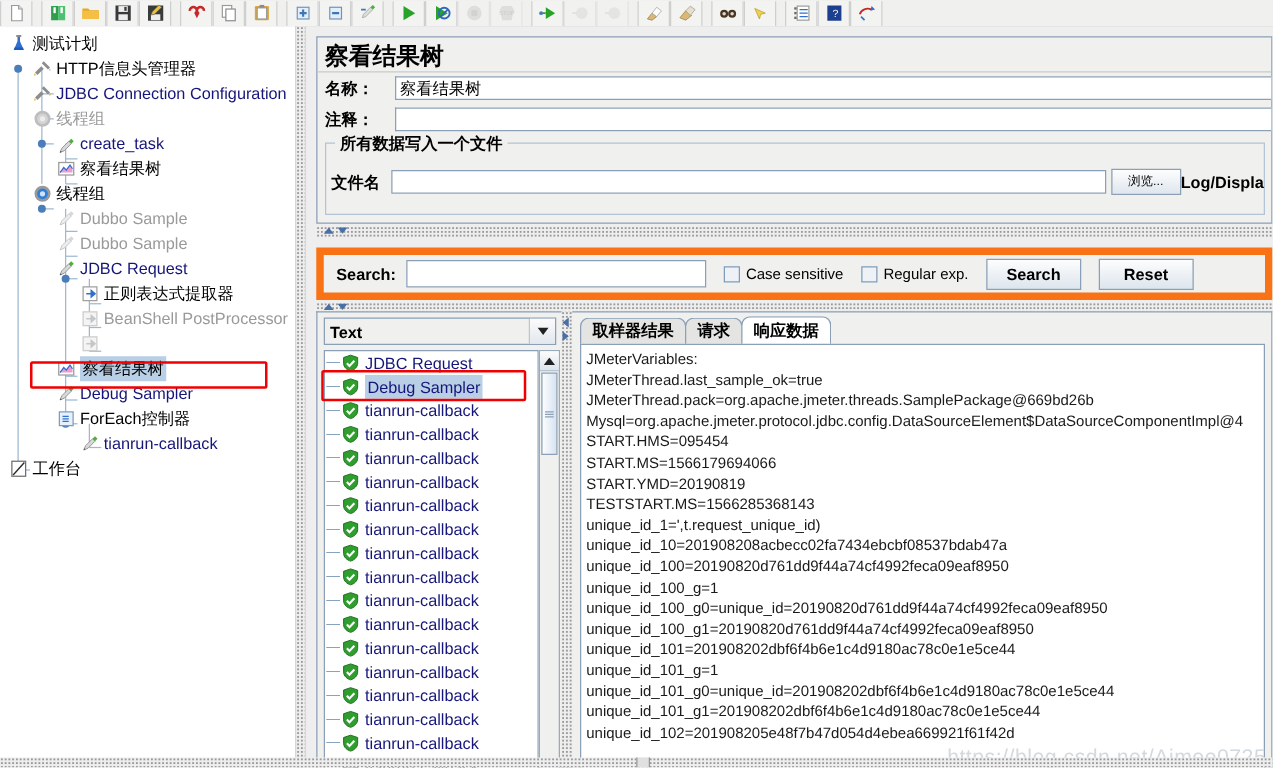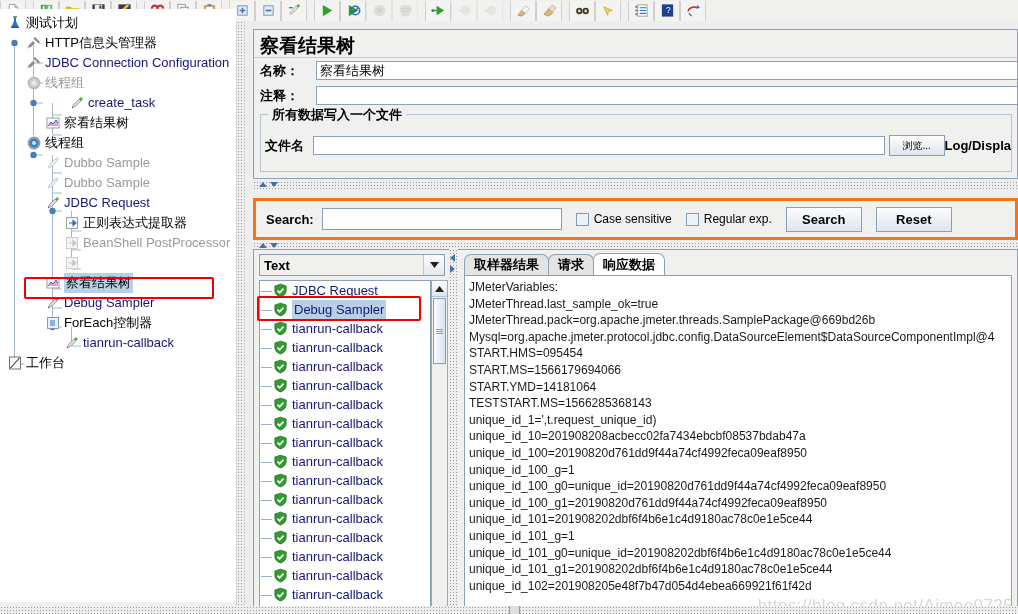--- a/index.html
+++ b/index.html
@@ -23,21 +23,21 @@
     background:#f3f3f1;
     display:flex;align-items:center;justify-content:center;
     box-sizing:border-box;
   }
   .tbtn.gap{margin-left:7px;}
   .tbtn svg{display:block;}
   .tbtn.dis{opacity:.35;}
 
   
   .leftpanel{
-    position:absolute;left:0;top:9px;width:236px;height:593px;
+    position:absolute;left:0;top:21px;width:236px;height:593px;
     background:#ffffff;overflow:hidden;
   }
   .splitter{
     position:absolute;left:236px;top:21px;width:9px;height:593px;
     background:#eeeeee;
     background-image:radial-gradient(#9a9a9a 0.7px, transparent 0.8px);
     background-size:3px 3px;
     border-left:1px solid #d6d6d6;border-right:1px solid #d6d6d6;
     box-sizing:border-box;
   }
@@ -104,21 +104,21 @@
     background-image:radial-gradient(#9a9a9a 0.7px, transparent 0.8px);
     background-size:3px 3px;
   }
   .hsplit .arrs{position:absolute;left:6px;top:1px;display:flex;gap:3px;}
   .tri{width:0;height:0;border-left:4px solid transparent;border-right:4px solid transparent;}
   .tri.up{border-bottom:5px solid #4a6fa5;}
   .tri.dn{border-top:5px solid #4a6fa5;}
 
   .searchbox{
     position:absolute;left:8px;top:177px;width:765px;height:42px;
-    background:#f0f0ee;border:3px solid #f97316;box-sizing:border-box;
+    background:#f0f0ee;border:6px solid #f97316;box-sizing:border-box;
     display:flex;align-items:center;padding-left:10px;
   }
   .searchbox .slab{font-size:13px;font-weight:bold;margin-right:8px;}
   .sinput{width:240px;height:22px;background:#fff;border:1px solid #8ba0b6;box-sizing:border-box;}
   .chk{width:13px;height:13px;background:#eef2f6;border:1px solid #7f9db9;
        box-sizing:border-box;margin-left:14px;margin-right:5px;flex:0 0 auto;}
   .chklab{font-size:12px;}
   .sbtn{
     height:25px;min-width:76px;margin-left:14px;
     background:linear-gradient(#fdfdfd,#dde5ed);
@@ -452,21 +452,21 @@
         <div class="tnode grey" style="padding-left: 25px;">
           <span class="ico">
             <svg width="16" height="16" viewBox="0 0 16 16">
               <circle cx="8" cy="8" r="6.4" fill="#bdbdbd"></circle>
               <circle cx="8" cy="8" r="4.3" fill="#d4d4d4"></circle>
               <circle cx="8" cy="8" r="2.1" fill="#ececec"></circle>
             </svg>
           </span>
           <span class="lbl">线程组</span>
         </div>
-        <div class="tnode " style="padding-left: 68px;">
+        <div class="tnode " style="padding-left: 44px; align-items: flex-end;">
           <span class="ico">
             <svg width="16" height="16" viewBox="0 0 16 16">
               <path d="M3 13l1.5-3.5L10 4l2 2-5.5 5.5z" fill="#d8d8d8" stroke="#8a8a8a" stroke-width=".7"></path>
               <path d="M10 4l2-2 2 2-2 2z" fill="#4fae3f"></path>
               <path d="M3 13l1.4-.4-1-1z" fill="#4a4a4a"></path>
             </svg>
           </span>
           <span class="lbl">create_task</span>
         </div>
         <div class="tnode cn" style="padding-left: 44px;">
@@ -833,21 +833,21 @@
             <div class="tab">请求</div>
             <div class="tab active">响应数据</div>
           </div>
         <div class="respbody" id="respbody">
             <div class="respline">JMeterVariables:</div>
             <div class="respline">JMeterThread.last_sample_ok=true</div>
             <div class="respline">JMeterThread.pack=org.apache.jmeter.threads.SamplePackage@669bd26b</div>
             <div class="respline">Mysql=org.apache.jmeter.protocol.jdbc.config.DataSourceElement$DataSourceComponentImpl@4</div>
             <div class="respline">START.HMS=095454</div>
             <div class="respline">START.MS=1566179694066</div>
-            <div class="respline">START.YMD=14181064</div>
+            <div class="respline">START.YMD=20190819</div>
             <div class="respline">TESTSTART.MS=1566285368143</div>
             <div class="respline">unique_id_1=',t.request_unique_id)</div>
             <div class="respline">unique_id_10=201908208acbecc02fa7434ebcbf08537bdab47a</div>
             <div class="respline">unique_id_100=20190820d761dd9f44a74cf4992feca09eaf8950</div>
             <div class="respline">unique_id_100_g=1</div>
             <div class="respline">unique_id_100_g0=unique_id=20190820d761dd9f44a74cf4992feca09eaf8950</div>
             <div class="respline">unique_id_100_g1=20190820d761dd9f44a74cf4992feca09eaf8950</div>
             <div class="respline">unique_id_101=201908202dbf6f4b6e1c4d9180ac78c0e1e5ce44</div>
             <div class="respline">unique_id_101_g=1</div>
             <div class="respline">unique_id_101_g0=unique_id=201908202dbf6f4b6e1c4d9180ac78c0e1e5ce44</div>

